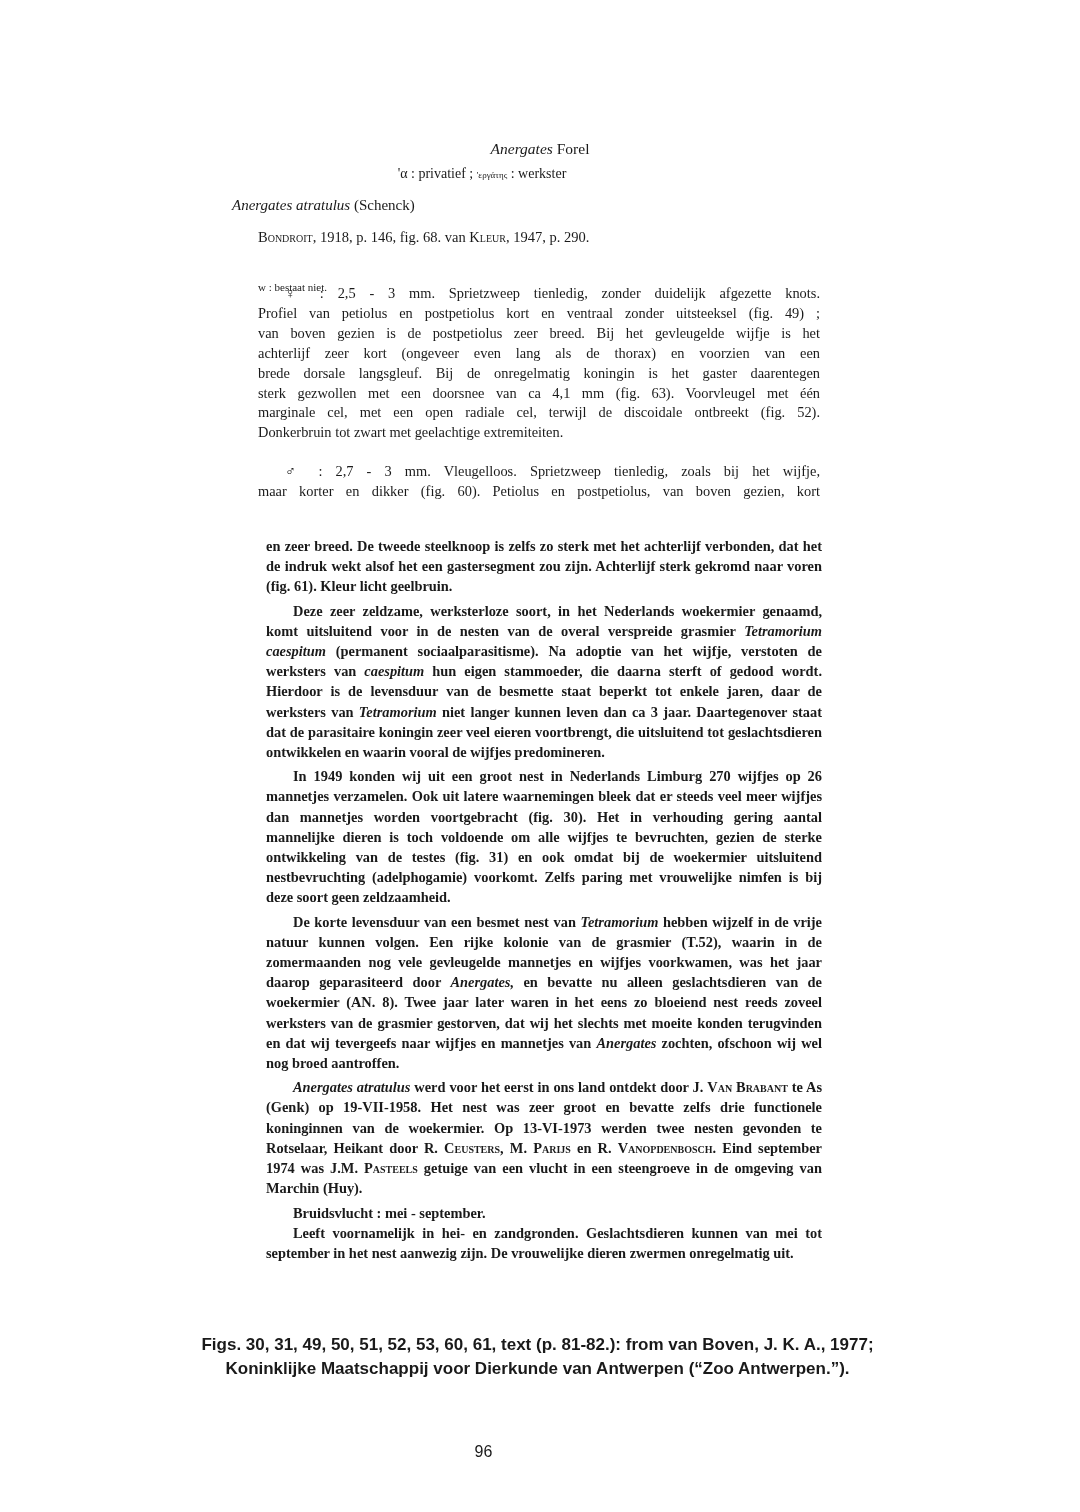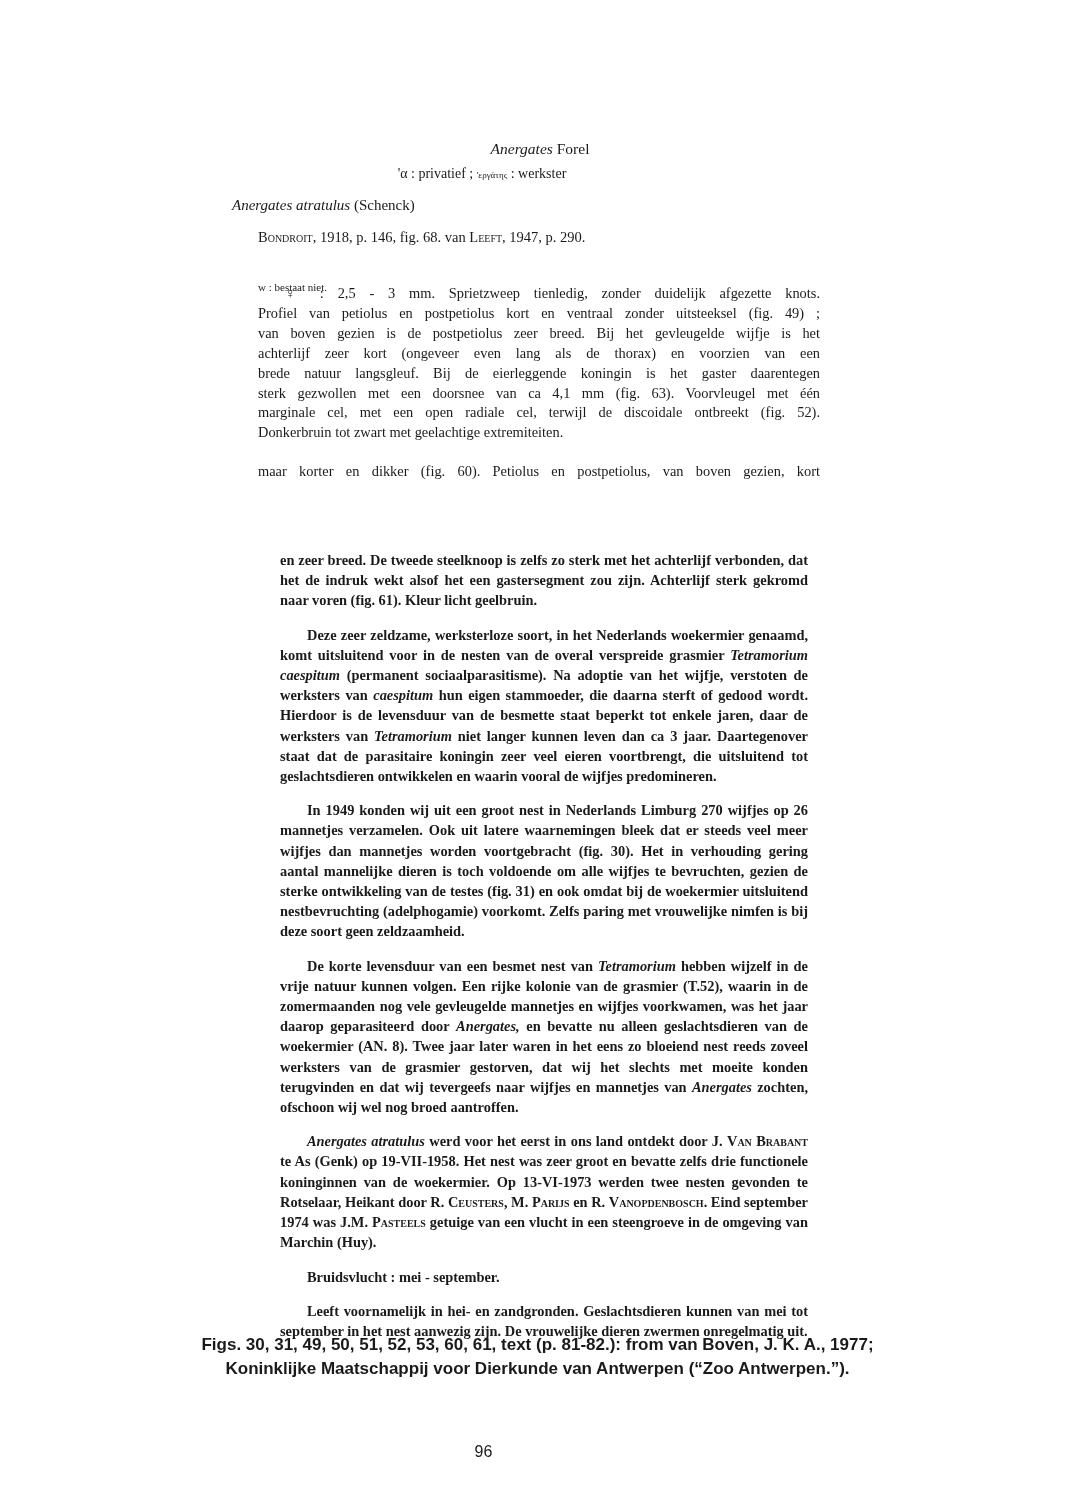--- a/index.html
+++ b/index.html
@@ -8,21 +8,21 @@
   .sans { font-family: "Liberation Sans", "DejaVu Sans", sans-serif; }
   .abs { position: absolute; }
   .genus-title { left: 0; width: 1080px; top: 140px; text-align: center; font-size: 15.5px; }
   .etym { left: 0; width: 964px; top: 166px; text-align: center; font-size: 14px; }
   .etym .greek { font-size: 9px; }
   .species { left: 232px; top: 197px; font-size: 15px; }
   .ref { left: 258px; top: 229px; font-size: 14.5px; }
   .sc { font-variant: small-caps; }
   .w-note { left: 258px; top: 257px; font-size: 11px; margin-top: 24px; }
   .block { position: absolute; font-size: 14.4px; line-height: 19.9px; text-align: justify; }
-  .block p { margin: 14px; }
+  .block p { margin: 0; }
   .block1 { left: 258px; width: 562px; top: 284px; }
   .block1 p.indent, .block2 p.indent { text-indent: 27px; }
   .male { left: 258px; width: 562px; top: 462px; }
   .block2 { left: 266px; width: 556px; top: 536px; font-weight: bold; font-size: 14.4px; line-height: 20.2px; }
   .block2 p { margin-bottom: 4px; }
   .block2 p.tight { margin-bottom: 0; }
   .block2 .last { text-align: left; }
   i { font-style: italic; }
   .caption { left: 0; width: 1075px; top: 1333px; text-align: center; font-size: 17px; font-weight: bold; line-height: 24px; }
   .pagenum { left: 0; width: 967px; top: 1443px; text-align: center; font-size: 16px; }
@@ -37,37 +37,38 @@
 
 <div class="abs serif etym">
   <span>'α : </span><span>privatief ; </span><span class="greek">'εργάτης</span><span> : </span><span>werkster</span>
 </div>
 
 <div class="abs serif species">
   <i>Anergates atratulus</i><span> (Schenck)</span>
 </div>
 
 <div class="abs serif ref">
-  <span class="sc">Bondroit</span><span>, 1918, p. 146, fig. 68. van </span><span class="sc">Leeft</span><span>, 1947, p. 290.</span>
+  <span class="sc">Bondroit</span><span>, 1918, p. 146, fig. 68. van </span><span class="sc">Kleur</span><span>, 1947, p. 290.</span>
 </div>
 
 <div class="abs serif w-note">w : bestaat niet.</div>
 
 <div class="block serif block1">
   <div class="justify-last" style="padding-left:27px">♀ : 2,5 - 3 mm. Sprietzweep tienledig, zonder duidelijk afgezette knots.</div>
   <div class="justify-last">Profiel van petiolus en postpetiolus kort en ventraal zonder uitsteeksel (fig. 49) ;</div>
   <div class="justify-last">van boven gezien is de postpetiolus zeer breed. Bij het gevleugelde wijfje is het</div>
   <div class="justify-last">achterlijf zeer kort (ongeveer even lang als de thorax) en voorzien van een</div>
-  <div class="justify-last">brede natuur langsgleuf. Bij de eierleggende koningin is het gaster daarentegen</div>
+  <div class="justify-last">brede dorsale langsgleuf. Bij de onregelmatig koningin is het gaster daarentegen</div>
   <div class="justify-last">sterk gezwollen met een doorsnee van ca 4,1 mm (fig. 63). Voorvleugel met één</div>
   <div class="justify-last">marginale cel, met een open radiale cel, terwijl de discoidale ontbreekt (fig. 52).</div>
   <div>Donkerbruin tot zwart met geelachtige extremiteiten.</div>
 </div>
 
 <div class="block serif male">
+  <div class="justify-last" style="padding-left:27px">♂ : 2,7 - 3 mm. Vleugelloos. Sprietzweep tienledig, zoals bij het wijfje,</div>
   <div class="justify-last">maar korter en dikker (fig. 60). Petiolus en postpetiolus, van boven gezien, kort</div>
 </div>
 
 <div class="block serif block2">
   <p>en zeer breed. De tweede steelknoop is zelfs zo sterk met het achterlijf verbonden, dat het de indruk wekt alsof het een gastersegment zou zijn. Achterlijf sterk gekromd naar voren (fig. 61). Kleur licht geelbruin.</p>
   <p class="indent">
     <span>Deze zeer zeldzame, werksterloze soort, in het Nederlands woekermier genaamd, komt uitsluitend voor in de nesten van de overal verspreide grasmier </span><i>Tetramorium caespitum</i><span> (permanent sociaalparasitisme). Na adoptie van het wijfje, verstoten de werksters van </span><i>caespitum</i><span> hun eigen stammoeder, die daarna sterft of gedood wordt. Hierdoor is de levensduur van de besmette staat beperkt tot enkele jaren, daar de werksters van </span><i>Tetramorium</i><span> niet langer kunnen leven dan ca 3 jaar. Daartegenover staat dat de parasitaire koningin zeer veel eieren voortbrengt, die uitsluitend tot geslachtsdieren ontwikkelen en waarin vooral de wijfjes predomineren.</span>
   </p>
   <p class="indent">In 1949 konden wij uit een groot nest in Nederlands Limburg 270 wijfjes op 26 mannetjes verzamelen. Ook uit latere waarnemingen bleek dat er steeds veel meer wijfjes dan mannetjes worden voortgebracht (fig. 30). Het in verhouding gering aantal mannelijke dieren is toch voldoende om alle wijfjes te bevruchten, gezien de sterke ontwikkeling van de testes (fig. 31) en ook omdat bij de woekermier uitsluitend nestbevruchting (adelphogamie) voorkomt. Zelfs paring met vrouwelijke nimfen is bij deze soort geen zeldzaamheid.</p>
   <p class="indent">

